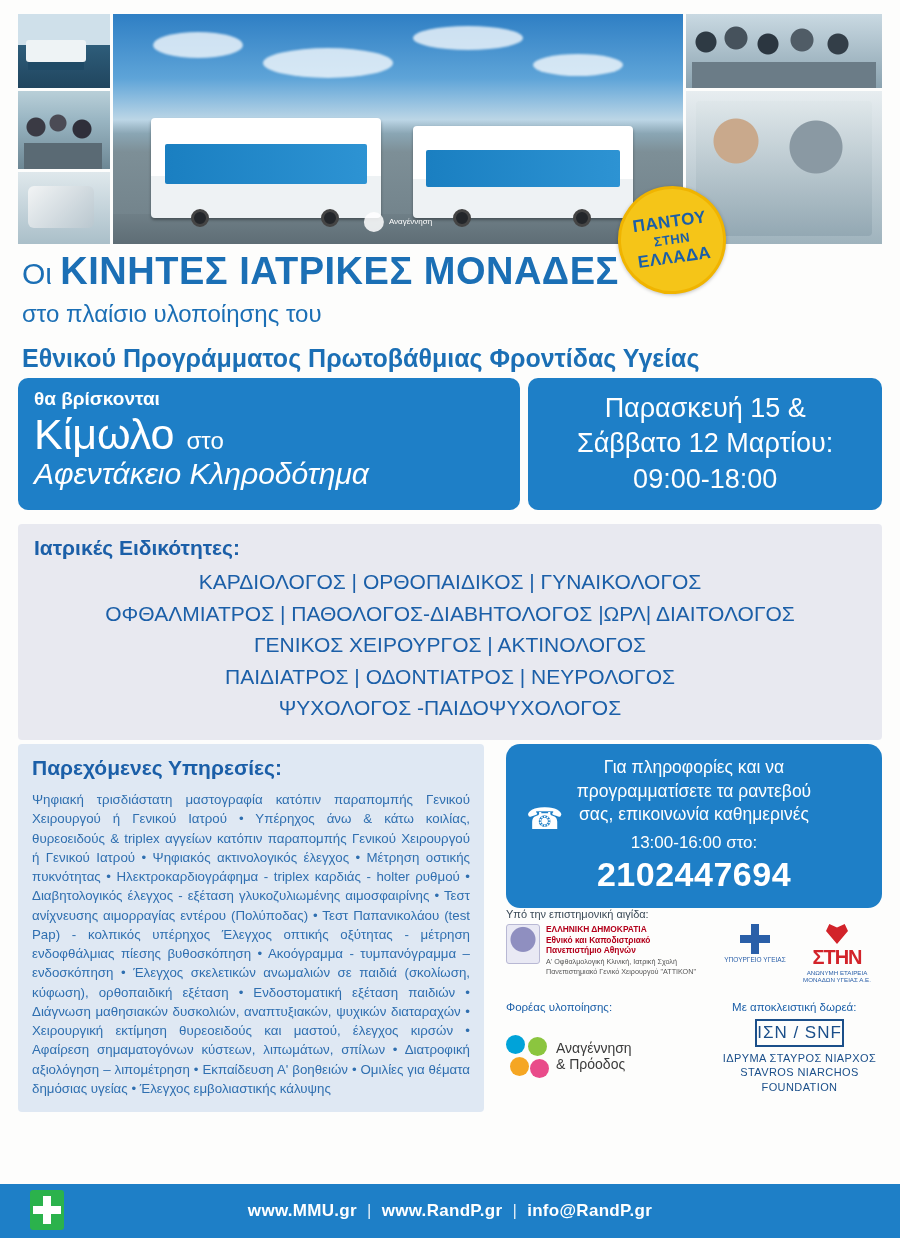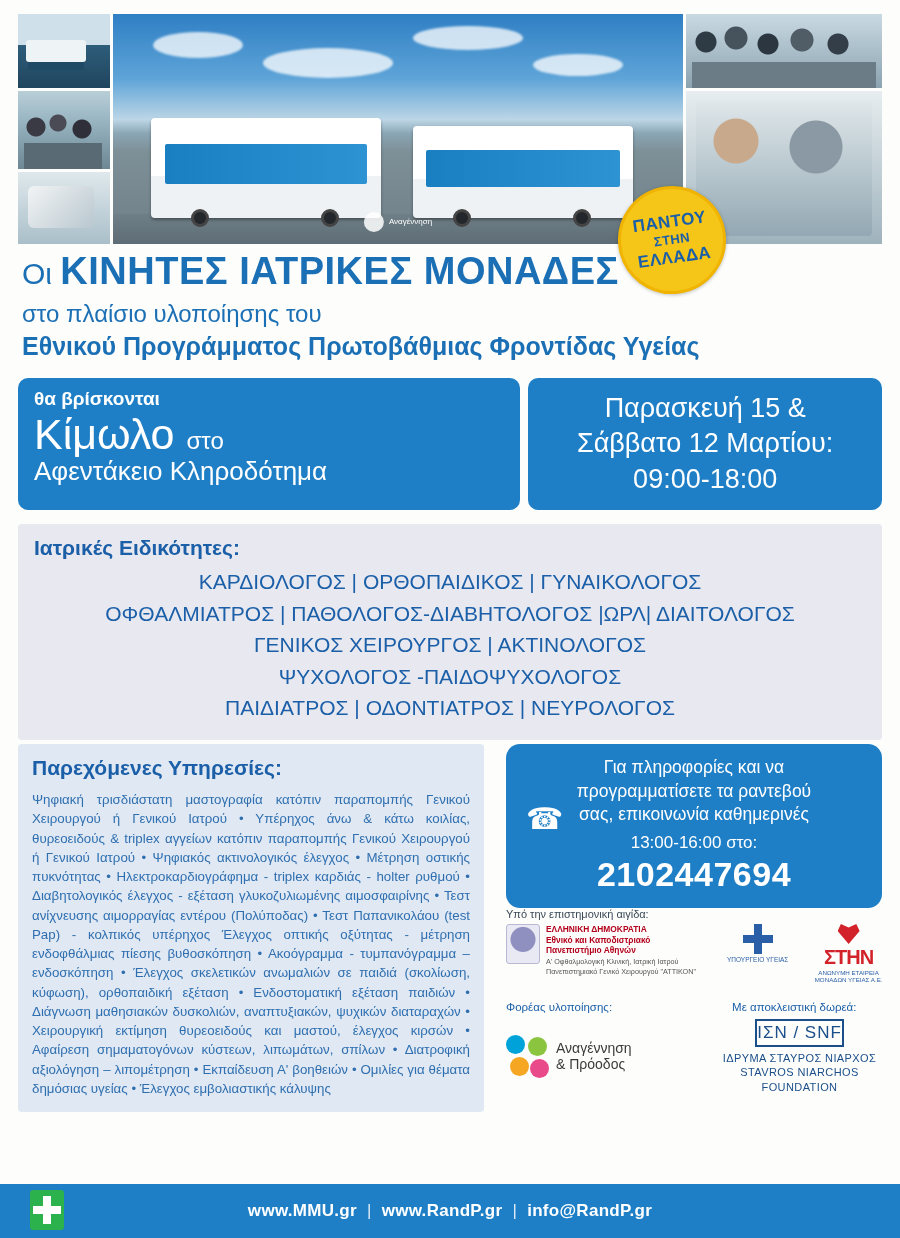--- a/index.html
+++ b/index.html
@@ -147,36 +147,36 @@
     background:rgba(255,255,255,.85);
   }
 
   
   .headline {
     position:absolute; left:22px; top:252px; right:22px;
   }
   .h-line1 { font-size:30px; font-weight:400; color:#1b6fb5; line-height:1.05; }
   .h-line1 b { font-size:38px; font-weight:700; letter-spacing:.5px; }
   .h-line2 { font-size:24px; color:#1b6fb5; margin-top:8px; }
-  .h-line3 { font-size:25px; font-weight:700; color:#1b6fb5; margin-top:4px; }
+  .h-line3 { font-size:25px; font-weight:700; color:#1b6fb5; margin-top:16px; }
 
   
   .band-row {
     position:absolute; left:18px; right:18px; top:378px;
     display:flex; gap:8px; height:132px;justify-content:flex-end;
   }
   .band-left {
     flex: 1.33;
     background:#1e7fc7; color:#fff; border-radius:10px;
     padding:10px 16px;
   }
   .band-left .small { font-size:19px; font-weight:700; }
   .band-left .place { font-size:43px; font-weight:400; line-height:1.05; margin-top:2px; }
   .band-left .place .sto { font-size:24px; }
-  .band-left .venue { font-size:26px; line-height:1.1; }
+  .band-left .venue { font-size:30px; line-height:1.1;font-style:italic; }
   .band-right {
     flex: 1;
     background:#1e7fc7; color:#fff; border-radius:10px;
     display:flex; flex-direction:column; align-items:center; justify-content:center;
     font-size:27px; line-height:1.3; text-align:center;
   }
 
   
   .spec {
     position:absolute; left:18px; right:18px; top:524px;
@@ -209,21 +209,21 @@
   .contact .tel { font-size:34px; font-weight:700; letter-spacing:.5px; margin-top:2px; }
   .phone-icon {
     position:absolute; left:20px; top:58px;
     width:34px; height:34px; color:#fff; font-size:30px; line-height:34px;
   }
 
   
   .logos { position:absolute; left:506px; top:908px; width:384px; }
   .logos .cap { font-size:11px; color:#3b4a57; }
   .logos .cap2 { font-size:11.5px; color:#1b5fa8; margin-top:18px; }
-  .row-logos { display:flex; gap:12px; margin-top:4px; }
+  .row-logos { display:flex; margin-top:4px; }
   .uoa { display:flex; gap:6px; align-items:flex-start; width:210px; }
   .uoa .seal {
     width:34px;height:40px;border-radius:3px;
     background: radial-gradient(circle at 50% 38%, #8f8fc0 0 12px, transparent 13px), #e9e9f4;
     border:1px solid #b8b8d4;
   }
   .uoa .t { font-size:8.4px; color:#2b3c8c; line-height:1.25; }
   .uoa .t b { color:#b3001b; }
   .uoa .t .grey { color:#555; font-size:7.2px; }
   .minhealth { text-align:center; width:78px; }
@@ -346,22 +346,22 @@
       <div>Σάββατο 12 Μαρτίου:</div>
       <div>09:00-18:00</div>
     </div>
   </div>
 
   <div class="spec">
     <h3>Ιατρικές Ειδικότητες:</h3>
     <div class="row">ΚΑΡΔΙΟΛΟΓΟΣ | ΟΡΘΟΠΑΙΔΙΚΟΣ | ΓΥΝΑΙΚΟΛΟΓΟΣ</div>
     <div class="row">ΟΦΘΑΛΜΙΑΤΡΟΣ | ΠΑΘΟΛΟΓΟΣ-ΔΙΑΒΗΤΟΛΟΓΟΣ |ΩΡΛ| ΔΙΑΙΤΟΛΟΓΟΣ</div>
     <div class="row">ΓΕΝΙΚΟΣ ΧΕΙΡΟΥΡΓΟΣ | ΑΚΤΙΝΟΛΟΓΟΣ</div>
+    <div class="row">ΠΑΙΔΙΑΤΡΟΣ | ΟΔΟΝΤΙΑΤΡΟΣ | ΝΕΥΡΟΛΟΓΟΣ</div>
     <div class="row">ΨΥΧΟΛΟΓΟΣ -ΠΑΙΔΟΨΥΧΟΛΟΓΟΣ</div>
-    <div class="row">ΠΑΙΔΙΑΤΡΟΣ | ΟΔΟΝΤΙΑΤΡΟΣ | ΝΕΥΡΟΛΟΓΟΣ</div>
   </div>
 
   <div class="services">
     <h3>Παρεχόμενες Υπηρεσίες:</h3>
     <p>Ψηφιακή τρισδιάστατη μαστογραφία κατόπιν παραπομπής Γενικού Χειρουργού ή Γενικού Ιατρού • Υπέρηχος άνω &amp; κάτω κοιλίας, θυρεοειδούς &amp; triplex αγγείων κατόπιν παραπομπής Γενικού Χειρουργού ή Γενικού Ιατρού • Ψηφιακός ακτινολογικός έλεγχος • Μέτρηση οστικής πυκνότητας • Ηλεκτροκαρδιογράφημα - triplex καρδιάς - holter ρυθμού • Διαβητολογικός έλεγχος - εξέταση γλυκοζυλιωμένης αιμοσφαιρίνης • Τεστ ανίχνευσης αιμορραγίας εντέρου (Πολύποδας) • Τεστ Παπανικολάου (test Pap) - κολπικός υπέρηχος  Έλεγχος οπτικής οξύτητας - μέτρηση ενδοφθάλμιας πίεσης βυθοσκόπηση • Ακοόγραμμα - τυμπανόγραμμα – ενδοσκόπηση • Έλεγχος σκελετικών ανωμαλιών σε παιδιά (σκολίωση, κύφωση), ορθοπαιδική εξέταση • Ενδοστοματική εξέταση παιδιών • Διάγνωση μαθησιακών δυσκολιών, αναπτυξιακών, ψυχικών διαταραχών • Χειρουργική εκτίμηση θυρεοειδούς και μαστού, έλεγχος κιρσών • Αφαίρεση σημαματογόνων κύστεων, λιπωμάτων, σπίλων • Διατροφική αξιολόγηση – λιπομέτρηση • Εκπαίδευση Α' βοηθειών • Ομιλίες για θέματα δημόσιας υγείας • Έλεγχος εμβολιαστικής κάλυψης</p>
   </div>
 
   <div class="contact">
     <div class="phone-icon">☎</div>
     <div class="txt">Για πληροφορίες και να</div>
@@ -373,21 +373,21 @@
 
   <div class="logos">
     <div class="cap">Υπό την επιστημονική αιγίδα:</div>
     <div class="row-logos">
       <div class="uoa">
         <div class="seal"></div>
         <div class="t">
           <b>ΕΛΛΗΝΙΚΗ ΔΗΜΟΚΡΑΤΙΑ</b><br>
           <b>Εθνικό και Καποδιστριακό</b><br>
           <b>Πανεπιστήμιο Αθηνών</b><br>
-          <span class="grey">Α' Οφθαλμολογική Κλινική, Ιατρική Ιατρού</span><br>
+          <span class="grey">Α' Οφθαλμολογική Κλινική, Ιατρική Σχολή</span><br>
           <span class="grey">Πανεπιστημιακό Γενικό Χειρουργού "ΑΤΤΙΚΟΝ"</span>
         </div>
       </div>
       <div class="minhealth">
         <div class="cross"></div>
         <div class="t">ΥΠΟΥΡΓΕΙΟ ΥΓΕΙΑΣ</div>
       </div>
       <div class="aemy">
         <div class="heart"></div>
         <div class="mark">ΣΤΗΝ</div>

